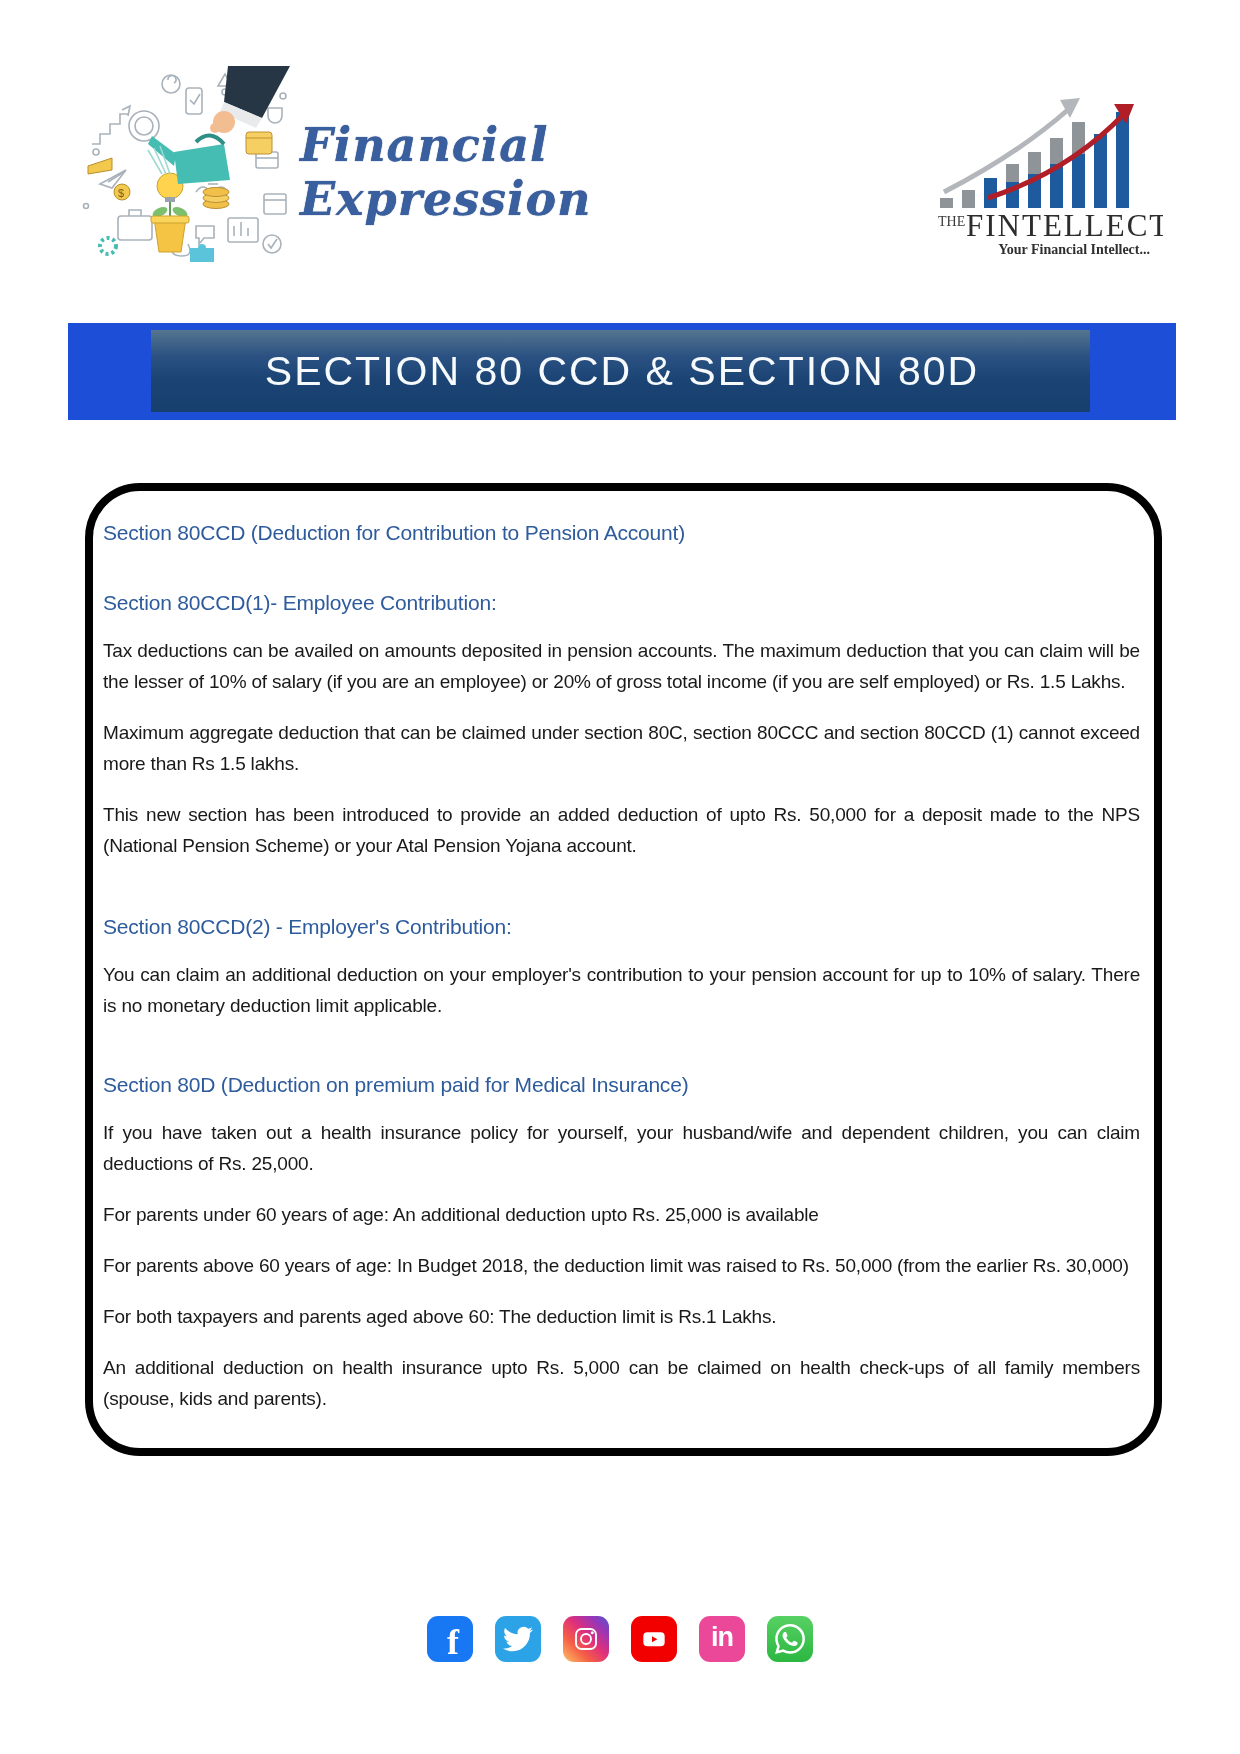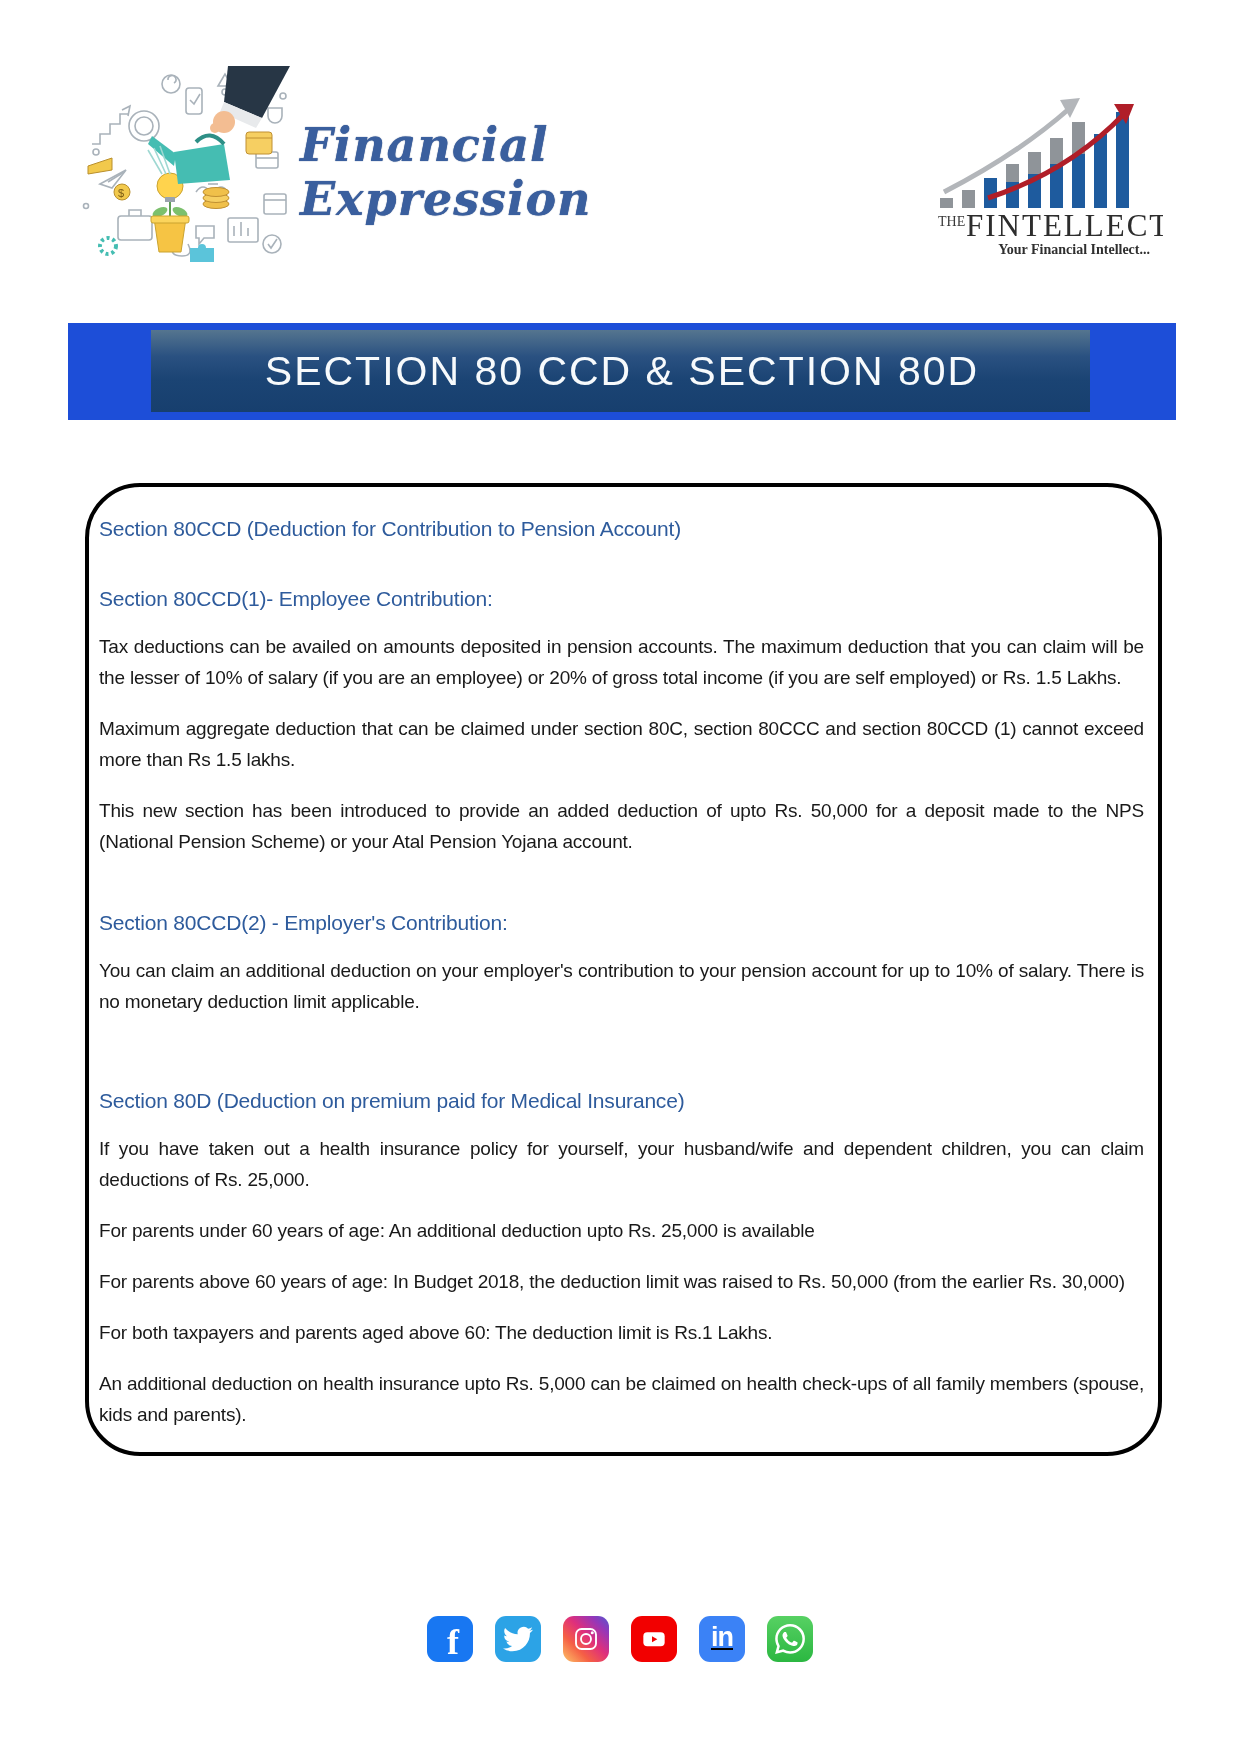--- a/index.html
+++ b/index.html
@@ -19,51 +19,51 @@
     background:#1d4ed8;}
   .banner-inner{position:absolute;left:83px;right:86px;top:7px;bottom:8px;
     background:linear-gradient(180deg,#55758f 0%,#2a5181 32%,#1b4474 60%,#173f6e 100%);}
   .banner-title{position:absolute;left:0;right:0;top:0;bottom:0;
     display:flex;align-items:center;justify-content:center;
     color:#f7fafc;font-size:41px;font-weight:300;letter-spacing:2px;
     font-stretch:condensed;}
 
   
   .content-box{position:absolute;left:85px;top:483px;width:1077px;height:973px;
-    box-sizing:border-box;border:4px solid #000000;border-radius:55px;
+    box-sizing:border-box;border:8px solid #000000;border-radius:55px;
     padding:26px 14px 0 10px;overflow:hidden;}
   .sec-h{color:#2e5b9c;font-size:21px;font-weight:400;font-stretch:condensed;
     margin:0;letter-spacing:-0.2px;}
   .para{color:#191919;font-size:19px;line-height:31px;font-stretch:condensed;
     text-align:justify;margin:0;letter-spacing:-0.2px;}
   .mt-h1{margin-top:4px;}
   .mt-h2{margin-top:46px;}
   .mt-p {margin-top:20px;}
   .mt-h3{margin-top:42px;}
   .mt-h4{margin-top:54px;}
-  .mt-h5{margin-top:72px;}
+  .mt-h5{margin-top:52px;}
 
   
   .footer-lines{position:absolute;left:0;top:1500px;width:1110px;text-align:center;color:#000;}
   .footer-line1{font-size:26px;font-weight:700;letter-spacing:-0.3px;font-stretch:condensed;}
   .footer-line1 .gap{display:inline-block;width:26px;}
   .footer-line2{font-size:25px;font-weight:700;letter-spacing:-0.3px;margin-top:7px;font-stretch:condensed;}
 
   .social-row{position:absolute;left:0;top:1616px;width:1240px;
     display:flex;justify-content:center;gap:22px;}
   .sicon{width:46px;height:46px;border-radius:11px;position:relative;
     display:flex;align-items:center;justify-content:center;cursor:pointer;}
   .sicon svg{display:block;}
   .icon-fb{background:#1877f2;}
   .icon-fb span{color:#fff;font-size:36px;font-weight:700;font-family:"Liberation Serif",serif;
     position:relative;top:3px;left:3px;}
   .icon-tw{background:#2ca3e6;}
   .icon-ig{background:linear-gradient(45deg,#fdc468 0%,#f55f45 30%,#df2f7b 55%,#9636b8 80%,#5157cf 100%);}
   .icon-yt{background:#f20000;}
-  .icon-li{background:#3b82f6;text-decoration:underline;}
+  .icon-li{background:#ec4899;}
   .icon-li span{color:#fff;font-size:27px;font-weight:700;letter-spacing:-1px;position:relative;top:-2px;}
   .icon-wa{background:linear-gradient(180deg,#57d163 0%,#2bb741 100%);}
 </style>
 </head>
 <body>
 
 <div class="page">
 
   <div class="illustration">
     <svg width="215" height="200" viewBox="0 0 215 200">

